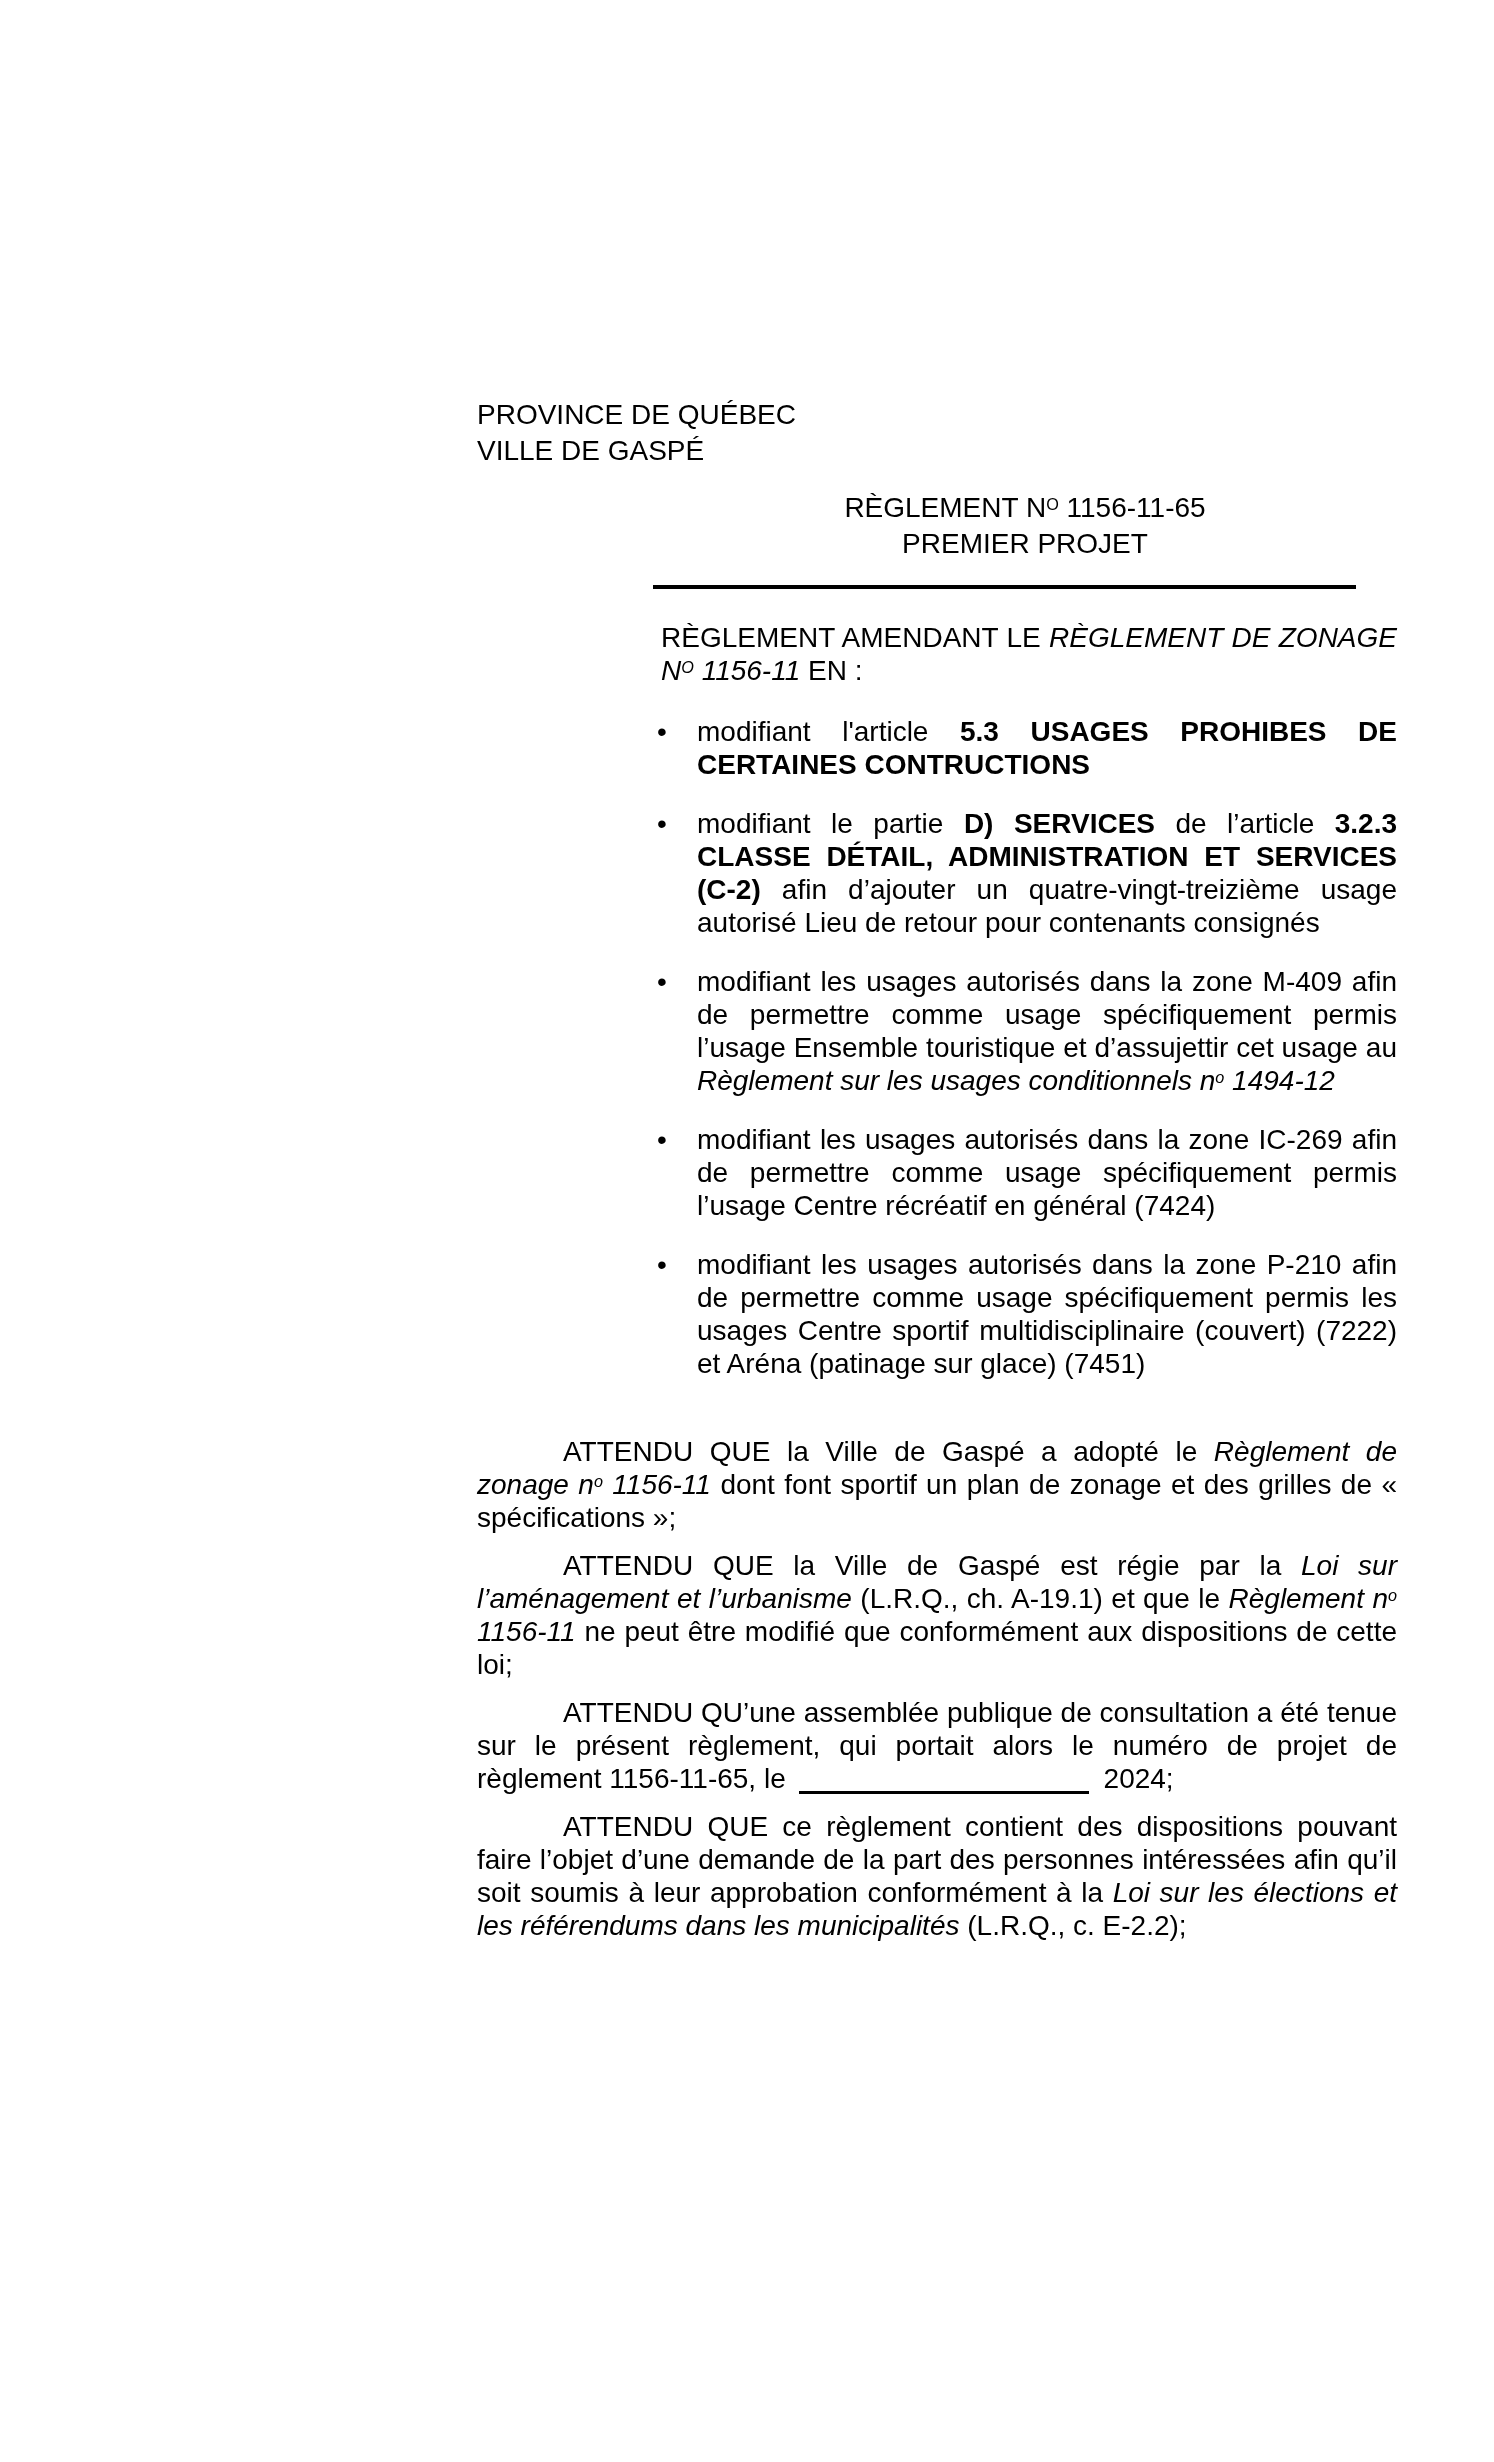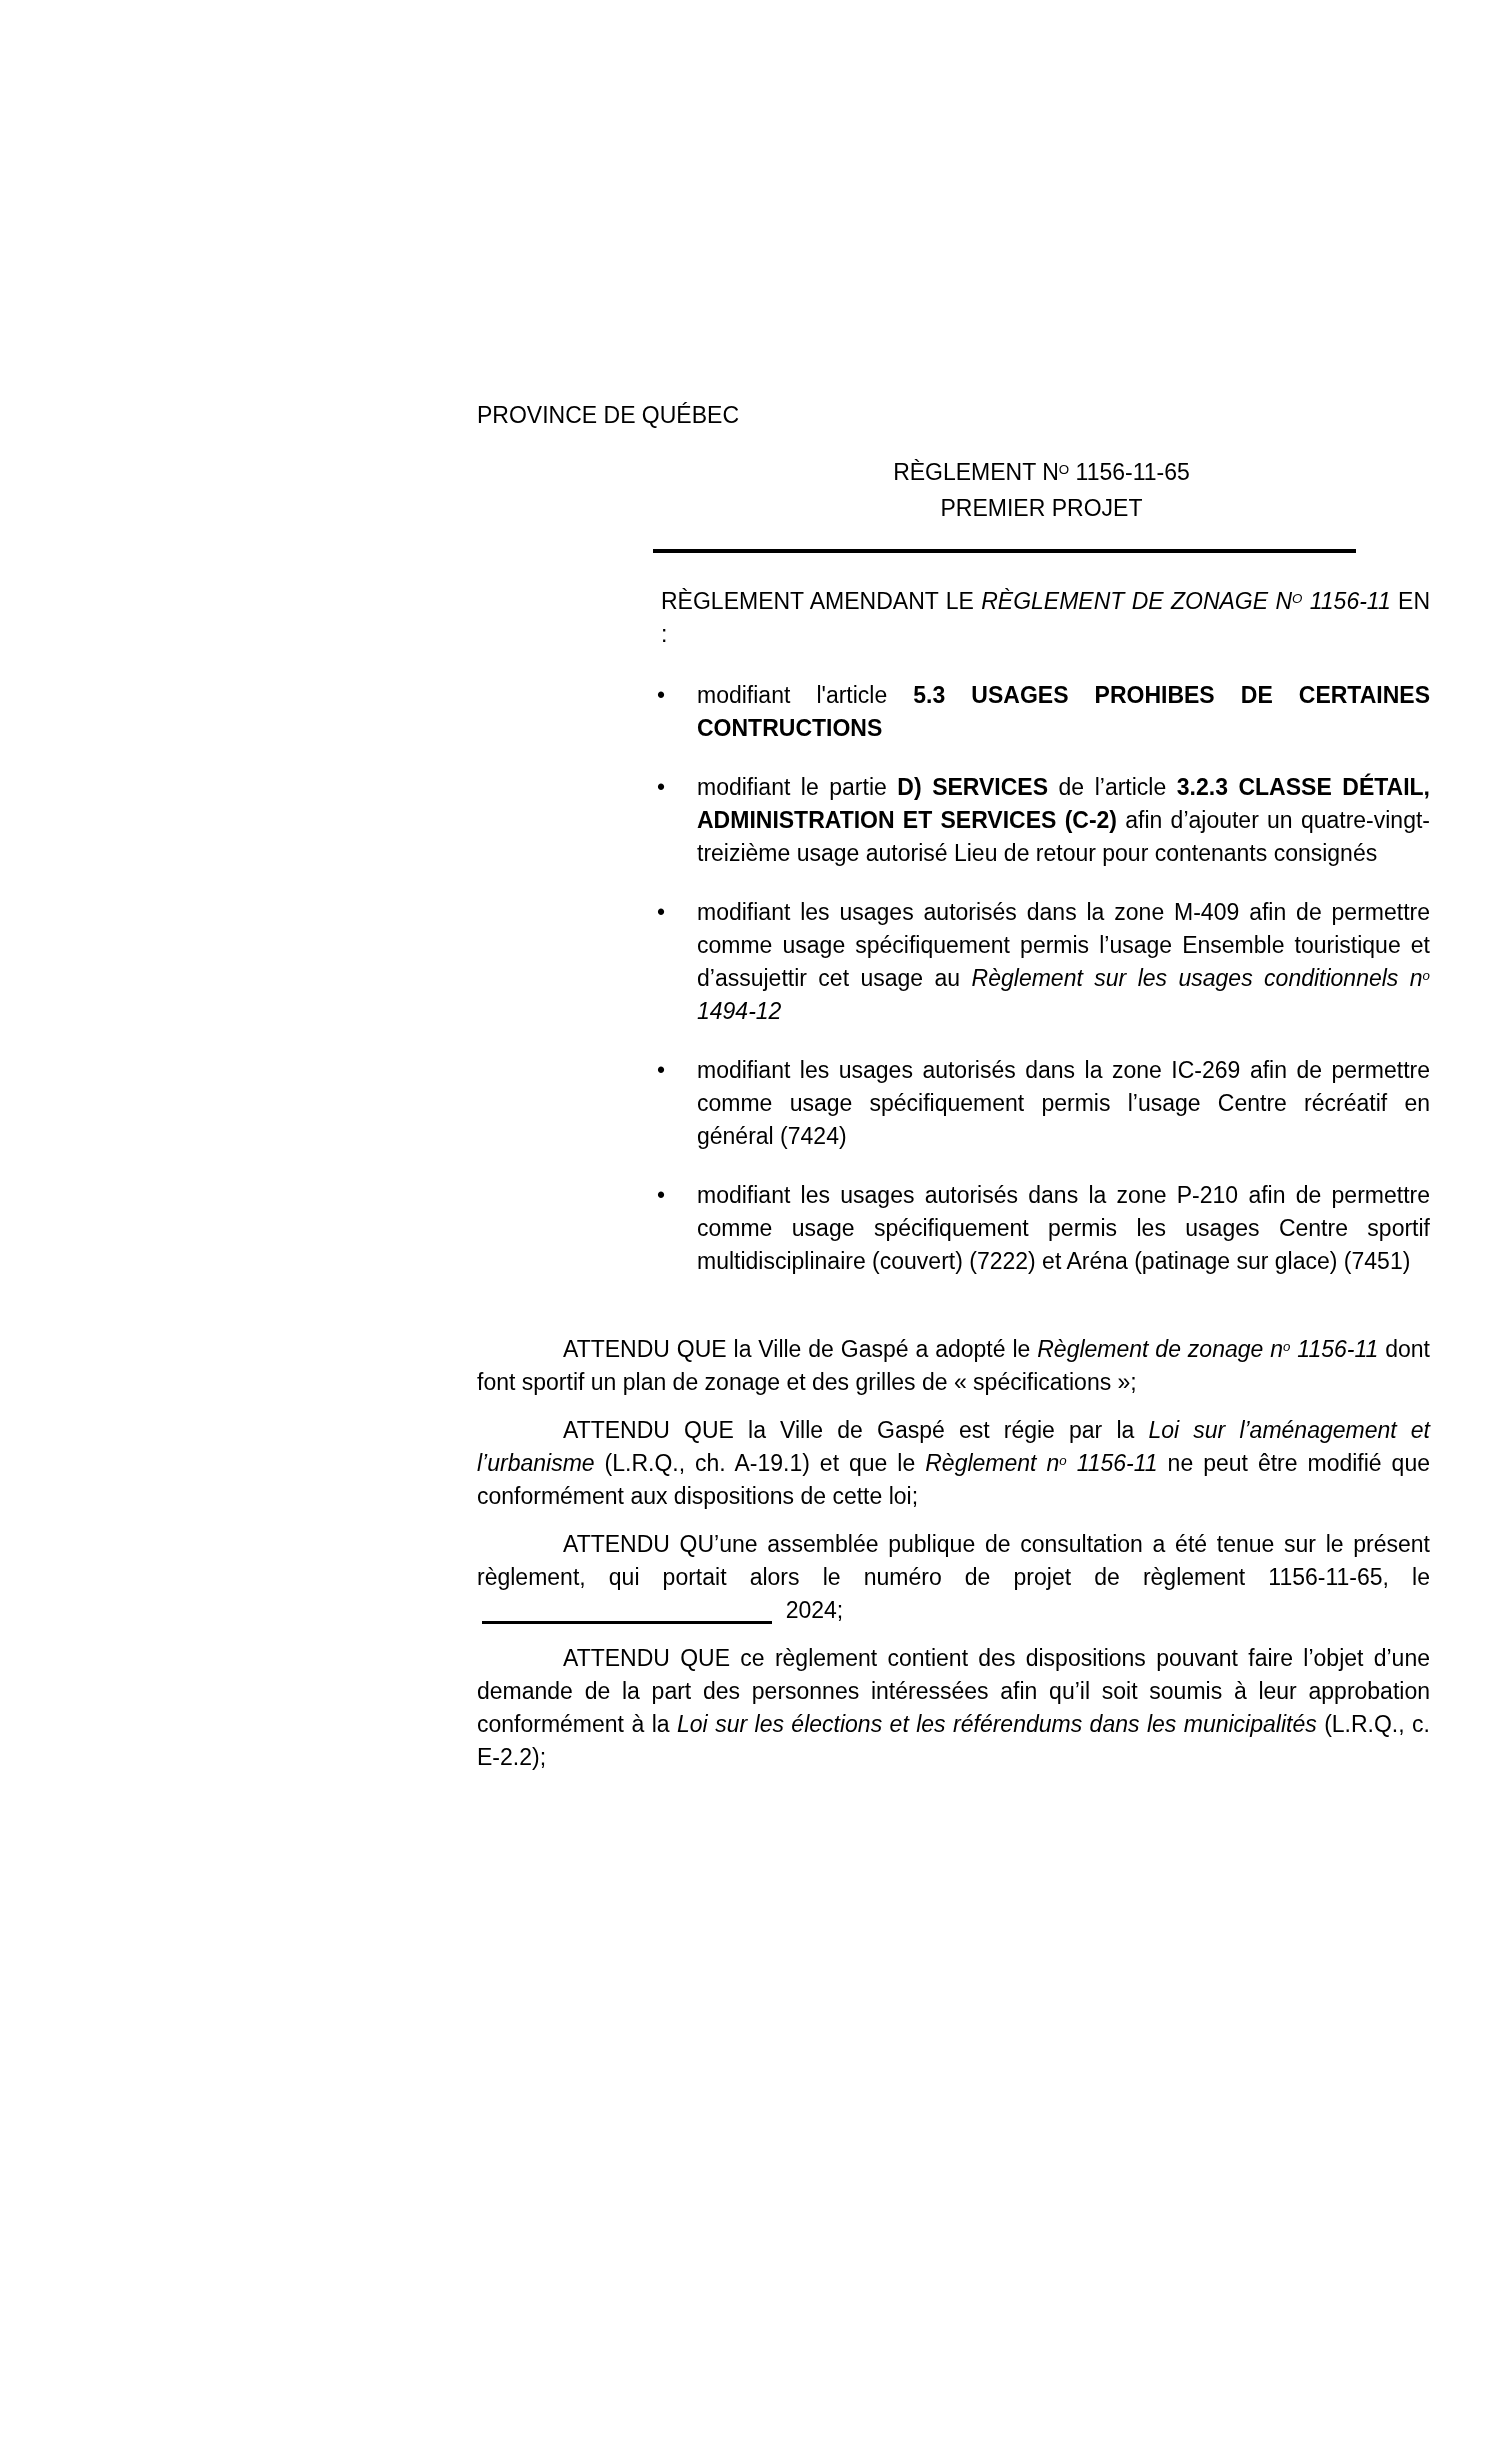--- a/index.html
+++ b/index.html
@@ -8,22 +8,22 @@
     background: #ffffff;
   }
   .page {
     position: relative;
     width: 1494px;
     height: 2462px;
     box-sizing: border-box;
     background: #ffffff;
     color: #000000;
     font-family: "Liberation Sans", sans-serif;
-    font-size: 23px;
-    padding: 397px 64px 0 477px;
+    font-size: 28px;
+    padding: 397px 97px 0 477px;
     overflow: hidden;
   }
   .header-line {
     line-height: 36px;
     white-space: nowrap;
   }
   .reg-block {
     margin-left: 176px;
     margin-top: 21px;
   }
@@ -89,20 +89,21 @@
     margin: 0 7px 0 5.3px;
   }
 </style>
 </head>
 <body>
 
 <div class="page">
 
   <div>
     <div class="header-line">PROVINCE DE QUÉBEC</div>
+    <div class="header-line">VILLE DE GASPÉ</div>
   </div>
 
   <div class="reg-block">
     <div class="reg-line"><span>RÈGLEMENT N</span><sup>O</sup><span> 1156-11-65</span></div>
     <div class="reg-line">PREMIER PROJET</div>
     <div class="rule"></div>
     <p class="amend-title"><span>RÈGLEMENT AMENDANT LE </span><span class="i">RÈGLEMENT DE ZONAGE N</span><sup class="i">O</sup><span class="i"> 1156-11</span><span> EN :</span></p>
   </div>
 
   <ul class="bullets">

